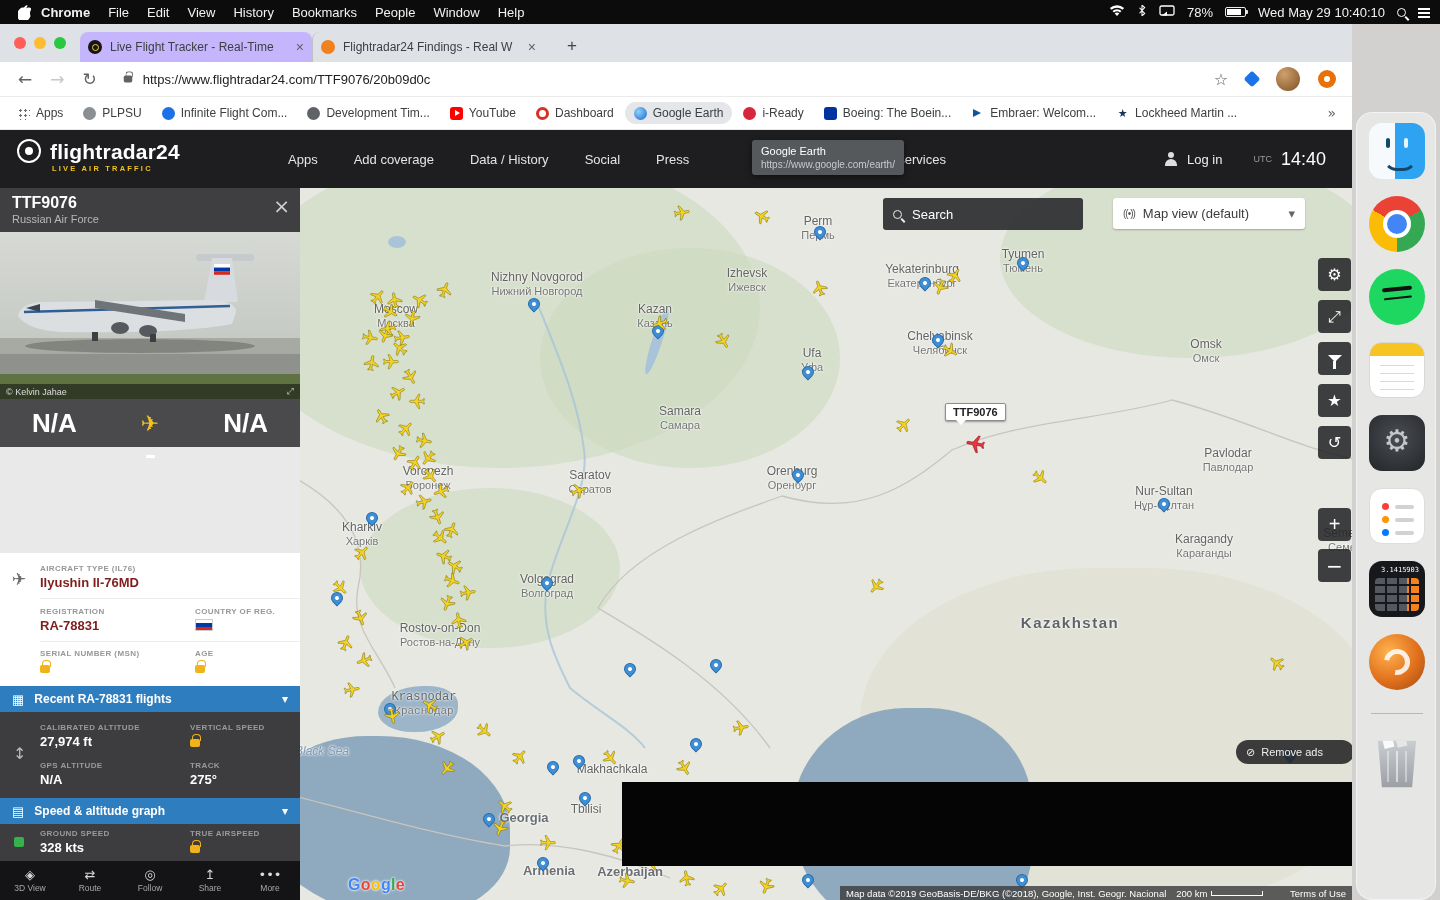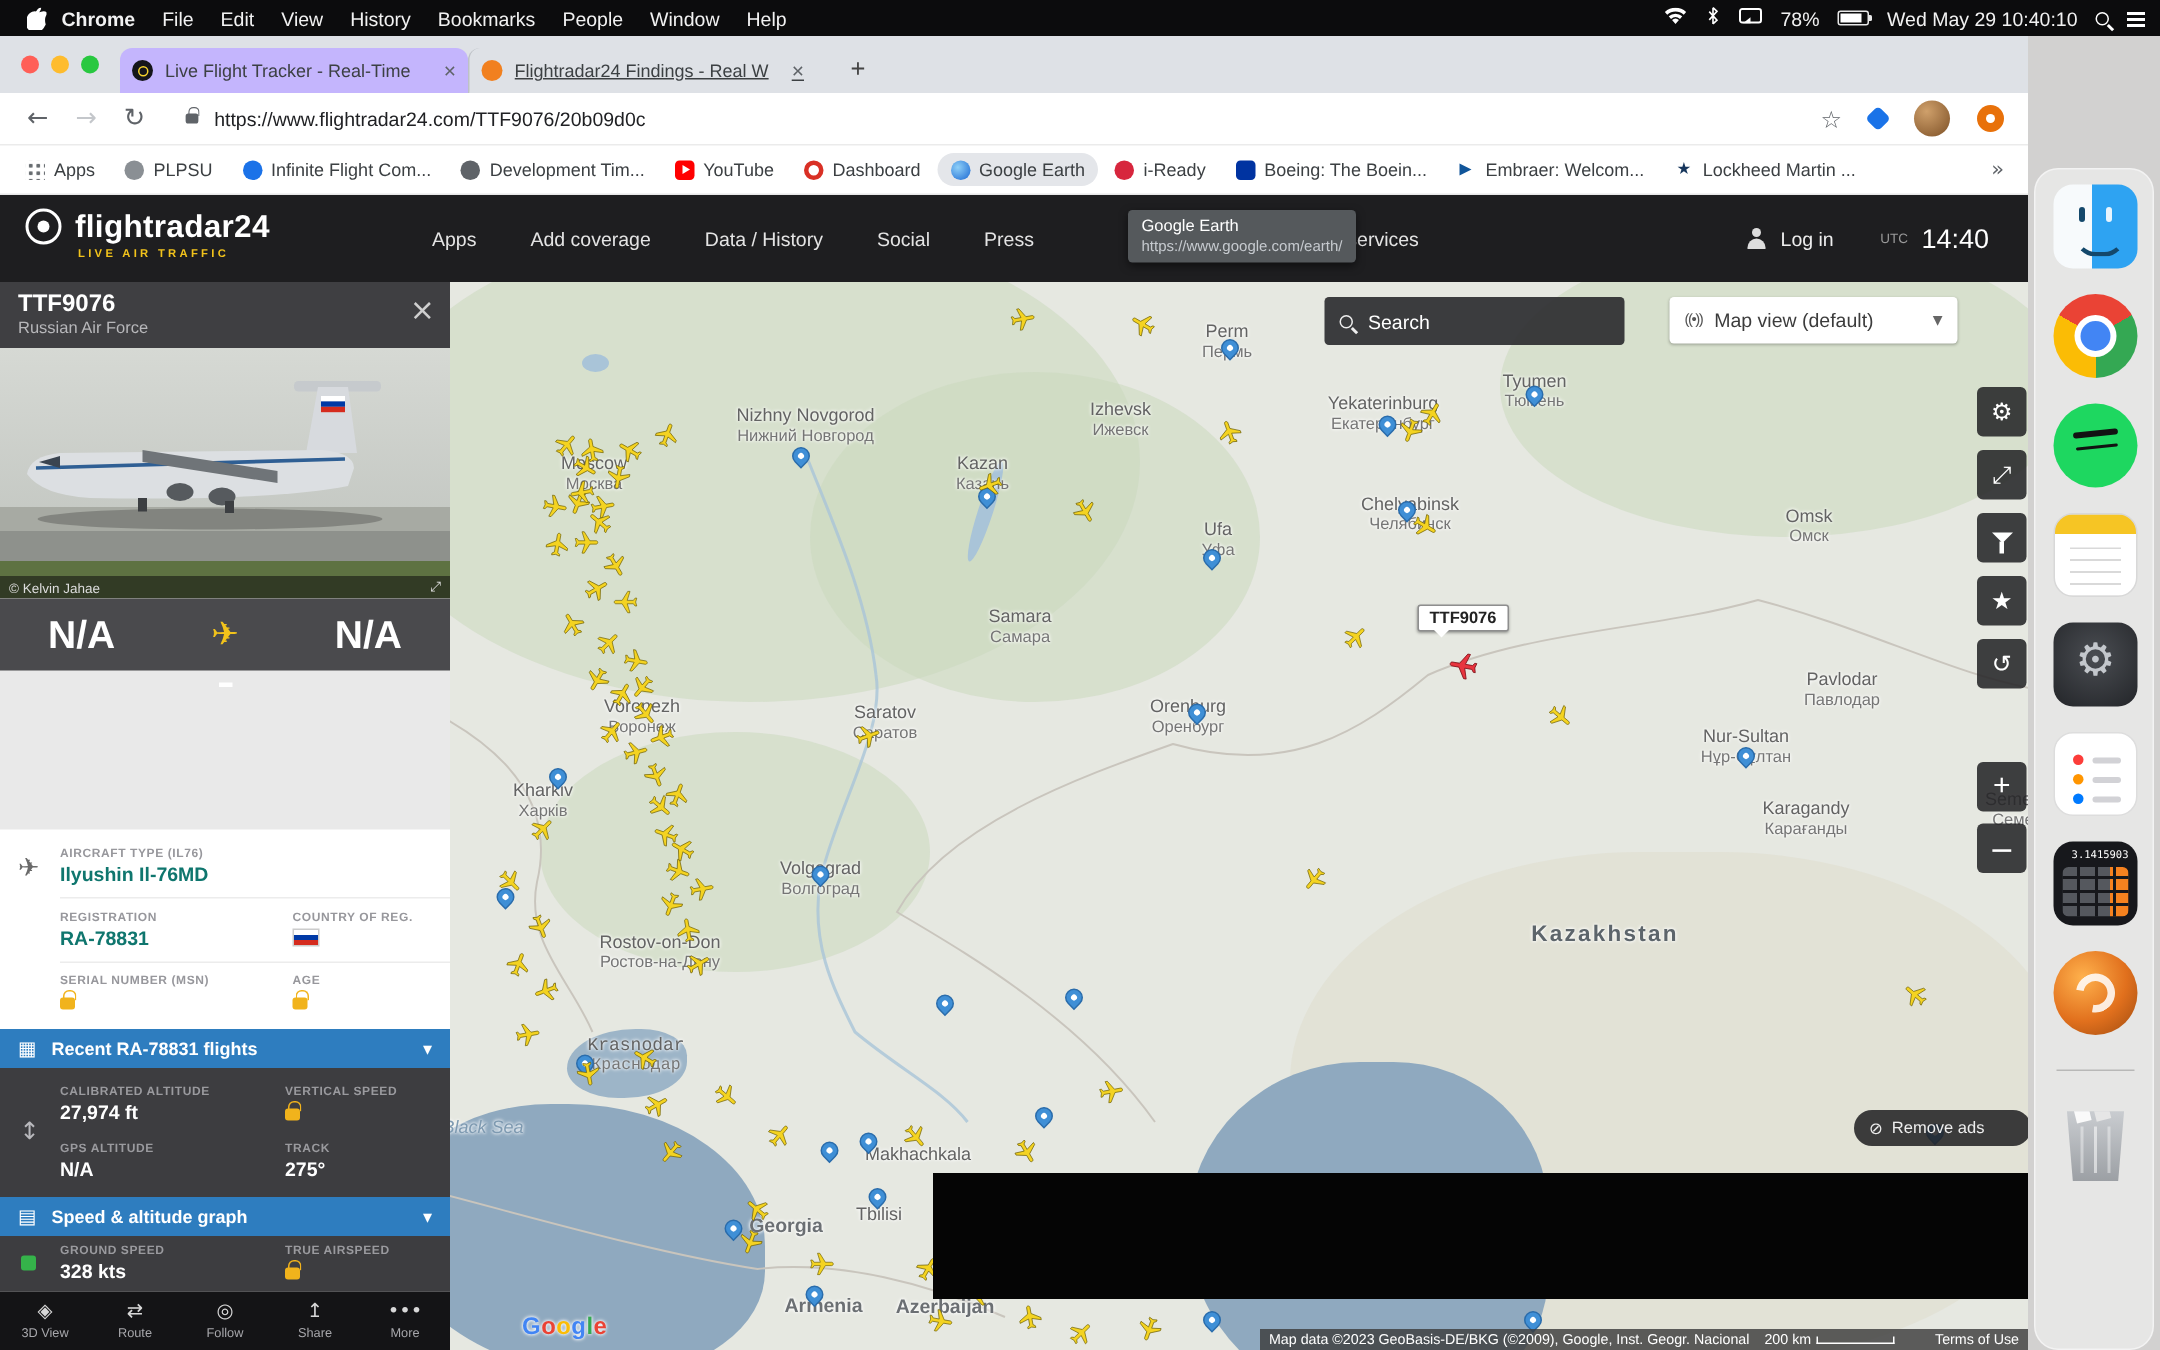--- a/index.html
+++ b/index.html
@@ -26,21 +26,21 @@
               box-shadow:0 4px 0 #fff,0 8px 0 #fff;}
 
   
   .tabstrip{position:absolute;left:0;top:24px;width:1352px;height:38px;background:#dee1e6;z-index:10;}
   .tl{position:absolute;top:13px;width:12px;height:12px;border-radius:50%;}
   .tl.r{left:14px;background:#ff5f57;} .tl.y{left:34px;background:#febc2e;} .tl.g{left:54px;background:#28c840;}
   #tabs{position:absolute;left:80px;top:0;height:38px;display:flex;align-items:flex-end;}
   .tab{width:232px;height:30px;border-radius:8px 8px 0 0;display:flex;align-items:center;padding:0 8px;
        font-size:12px;color:#3c4043;position:relative;}
   .tab.active{background:#c4b5fd;}
-  .tab:not(.active){border-left:1px solid #bdc1c6;text-decoration:underline;}
+  .tab:not(.active){border-left:1px solid #bdc1c6;}
   .tab-favicon{width:14px;height:14px;margin-right:8px;flex:none;}
   .tf-fr24{background:#15151a;border-radius:50%;position:relative;}
   .tf-fr24::after{content:'';position:absolute;inset:3.5px;border:1.6px solid #f6d32d;border-radius:50%;}
   .tf-fr24b{background:#f1801f;border-radius:50%;}
   .tab-title{flex:1;white-space:nowrap;overflow:hidden;text-overflow:ellipsis;}
   .tab-close{margin-left:6px;color:#5f6368;font-size:14px;line-height:1;}
   .newtab{position:absolute;left:560px;top:10px;width:24px;height:24px;border-radius:50%;
           color:#444;font-size:17px;text-align:center;line-height:23px;}
   .addressbar{position:absolute;left:0;top:62px;width:1352px;height:35px;background:#fff;z-index:10;
               border-bottom:1px solid #ebebeb;display:flex;align-items:center;}
@@ -110,21 +110,21 @@
   .sb-photo{position:absolute;left:0;top:44px;width:300px;height:167px;overflow:hidden;}
   .sb-photo svg{display:block;}
   .sb-credit{position:absolute;left:0;bottom:0;width:300px;height:15px;background:rgba(15,15,15,.55);
              color:#ddd;font-size:9px;display:flex;align-items:center;justify-content:space-between;padding:0 6px;}
   .sb-route{position:absolute;left:0;top:211px;width:300px;height:48px;background:#4a4a4d;
             display:flex;align-items:center;justify-content:space-around;color:#fff;}
   .sb-na{font-size:26px;font-weight:bold;}
   .sb-plane{color:#f2c31b;font-size:22px;}
   .sb-tick{position:absolute;left:146px;top:267px;width:9px;height:3px;background:#fff;}
   .lbl{position:absolute;font-size:8px;color:#97979c;font-weight:bold;letter-spacing:.4px;white-space:nowrap;}
-  .val{position:absolute;font-size:13px;color:#0f766e;font-weight:bold;white-space:nowrap;}
+  .val{position:absolute;font-size:13px;color:#7f1d1d;font-weight:bold;white-space:nowrap;}
   .val.w{color:#fff;}
   .sb-info{position:absolute;left:0;top:365px;width:300px;height:133px;background:#fff;}
   .info-plane{position:absolute;left:12px;top:16px;font-size:17px;color:#6a6a6a;}
   .sep{position:absolute;left:40px;right:0;height:1px;background:#ececec;}
   .flag-ru{position:absolute;width:18px;height:12px;border:1px solid #ccc;
            background:linear-gradient(#fff 0 33%,#0039a6 33% 66%,#d52b1e 66%);}
   .sb-bar{position:absolute;left:0;width:300px;height:26px;background:#2e7dbf;color:#fff;display:flex;
           align-items:center;padding:0 12px;gap:10px;font-size:12px;font-weight:bold;}
   .sb-bar .chev{margin-left:auto;font-size:12px;}
   .bar-ic{font-size:13px;}
@@ -924,21 +924,21 @@
       </div>
     <div class="zoombtn" id="zin">+</div>
     <div class="zoombtn glyph" id="zout">−</div>
     <div class="removeads">
       <span class="glyph">⊘</span>
       <span>Remove ads</span>
     </div>
     <div class="adbox"></div>
     <div class="google" id="google"><span style="color: rgb(66, 133, 244);">G</span><span style="color: rgb(234, 67, 53);">o</span><span style="color: rgb(251, 188, 5);">o</span><span style="color: rgb(66, 133, 244);">g</span><span style="color: rgb(52, 168, 83);">l</span><span style="color: rgb(234, 67, 53);">e</span></div>
     <div class="attr">
-      <span>Map data ©2023 GeoBasis-DE/BKG (©2009), Google, Inst. Geogr. Nacional</span>
+      <span>Map data ©2019 GeoBasis-DE/BKG (©2018), Google, Inst. Geogr. Nacional</span>
       <span class="scalebox">
         <span>200 km</span>
         <span class="scalebar"></span>
       </span>
       <span class="terms">Terms of Use</span>
     </div>
   </div>
 
   <div class="desktop"></div>
   <div class="dock" id="dock">

